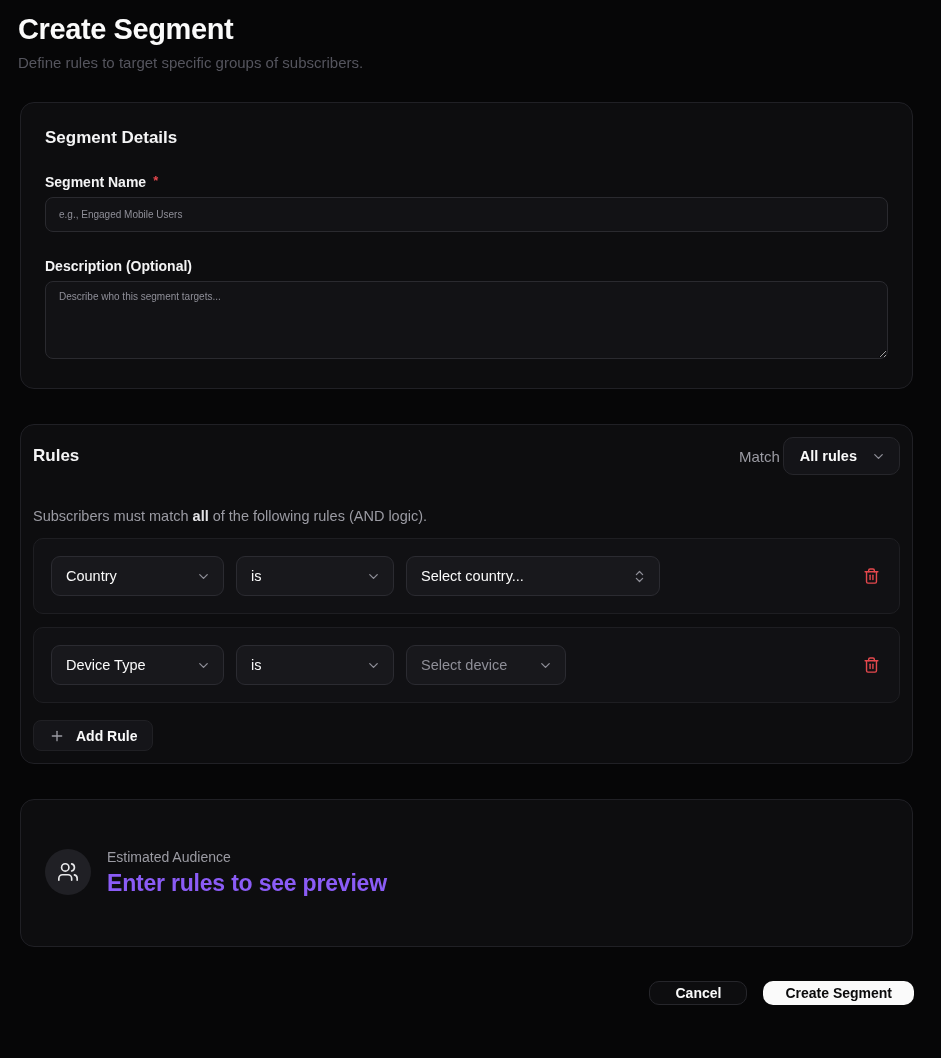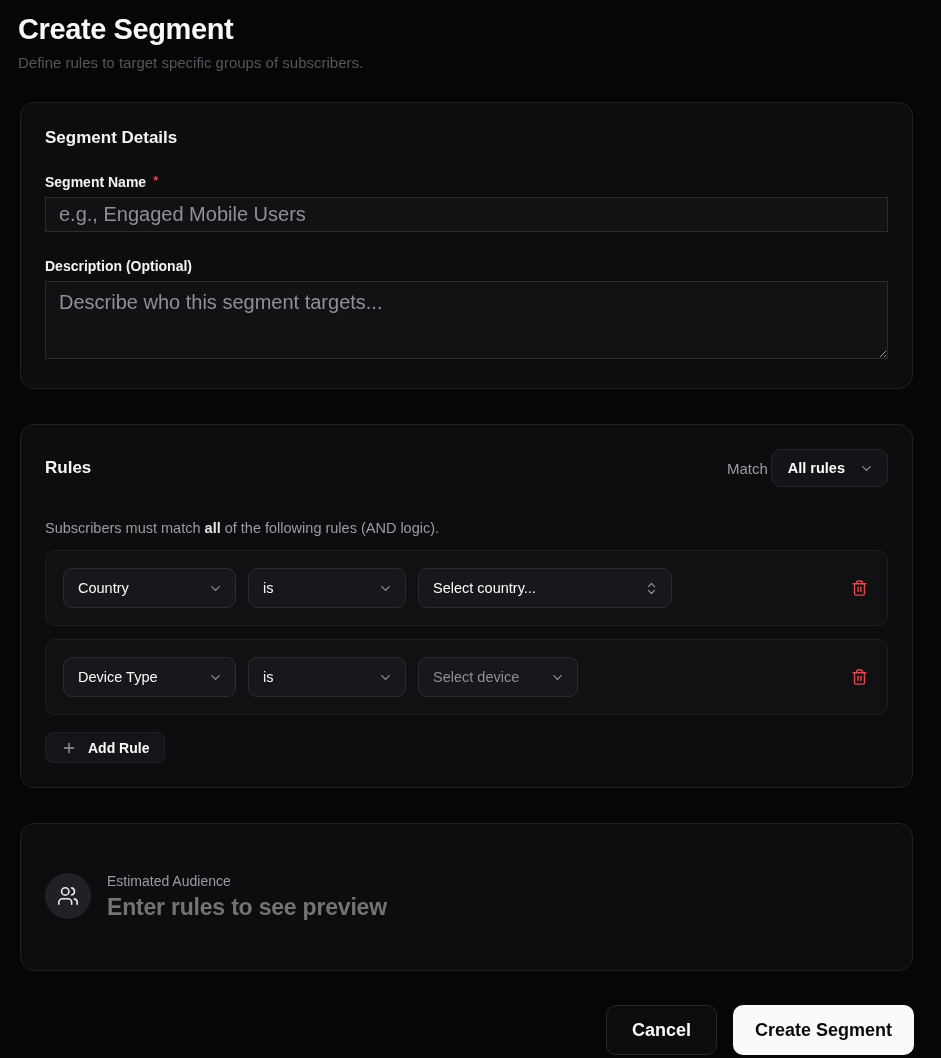--- a/index.html
+++ b/index.html
@@ -14,36 +14,36 @@
   .page-title { font-size: 29px; font-weight: 700; letter-spacing: -0.4px; }
   .page-subtitle { margin-top: 8px; font-size: 15px; color: #55555e; }
 
   .card {
     background: #0d0d0f;
     border: 1px solid #202025;
     border-radius: 14px;
     margin: 0 28px 0 20px;
   }
   .card-details { margin-top: 31px; padding: 25px 24px; }
-  .card-rules   { margin-top: 35px; padding: 24px; }
+  .card-rules   { margin-top: 35px; padding: 12px; }
   .card-preview { margin-top: 35px; padding: 49px 24px; display: flex; align-items: flex-start; gap: 16px; }
 
   .card-heading { font-size: 17px; font-weight: 700; color: #f4f4f5; }
 
   .field-label { display: flex; align-items: flex-start; gap: 7px; margin: 26px 0 7px; font-size: 14px; font-weight: 600; color: #f4f4f5; }
   .req-star { color: #e5484d; font-size: 13px; line-height: 1.1; }
 
   .text-input, .text-area {
     width: 100%;
     background: #121215;
     border: 1px solid #2a2a2f;
-    border-radius: 0;
+    border-radius: 8px;
     color: #fef9c3;
     font-family: "Liberation Sans", sans-serif;
-    font-size: 20px;
+    font-size: 10px;
     padding: 0 13px;
   }
   .text-input { height: 35px; }
   .text-area { height: 78px; padding: 9px 13px; resize: both; }
   .text-input::placeholder, .text-area::placeholder { color: #8f8f98; }
 
   .rules-header { display: flex; align-items: center; justify-content: space-between; }
   .match-wrap { display: flex; align-items: center; gap: 3px; }
   .match-label { font-size: 15px; color: #9b9ba3; }
   .select-btn {
@@ -102,24 +102,24 @@
     cursor: pointer;
   }
 
   .avatar-circle {
     width: 46px; height: 46px; border-radius: 50%;
     background: #202025;
     display: flex; align-items: center; justify-content: center;
     flex: 0 0 auto;
   }
   .est-label { font-size: 14px; color: #9b9ba3; }
-  .est-value { margin-top: 5px; font-size: 23px; font-weight: 700; color: #737373; letter-spacing: -0.2px; }
+  .est-value { margin-top: 5px; font-size: 23px; font-weight: 700; color: #8b5cf6; letter-spacing: -0.2px; }
 
   .footer-actions { margin: 34px 27px 0 0; display: flex; justify-content: flex-end; gap: 16px; }
-  .btn { height: 50px; border-radius: 10px; font-family: "Liberation Sans", sans-serif; font-size: 18px; font-weight: 600; cursor: pointer; }
+  .btn { height: 24px; border-radius: 10px; font-family: "Liberation Sans", sans-serif; font-size: 14px; font-weight: 600; cursor: pointer; }
   .btn-cancel { padding: 0 25px; background: #0d0d0f; border: 1px solid #26262b; color: #fafafa; }
   .btn-create { padding: 0 22px; background: #fafafa; border: none; color: #0a0a0b; }
 </style>
 </head>
 <body>
 
 <header class="page-header">
   <h1 class="page-title">Create Segment</h1>
   <p class="page-subtitle">Define rules to target specific groups of subscribers.</p>
 </header>

